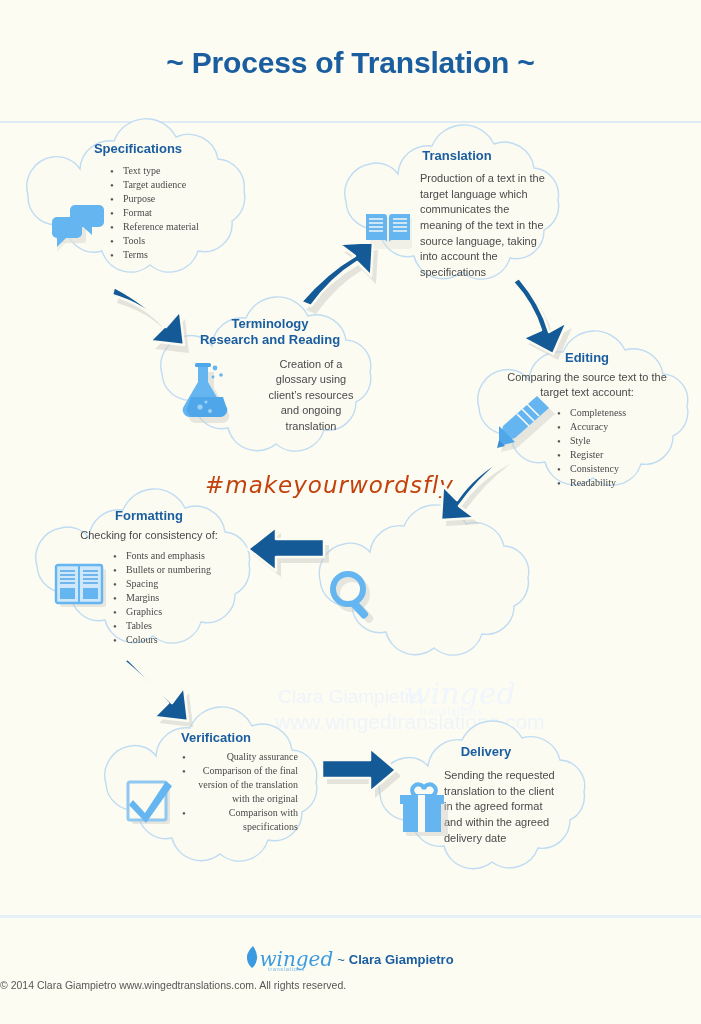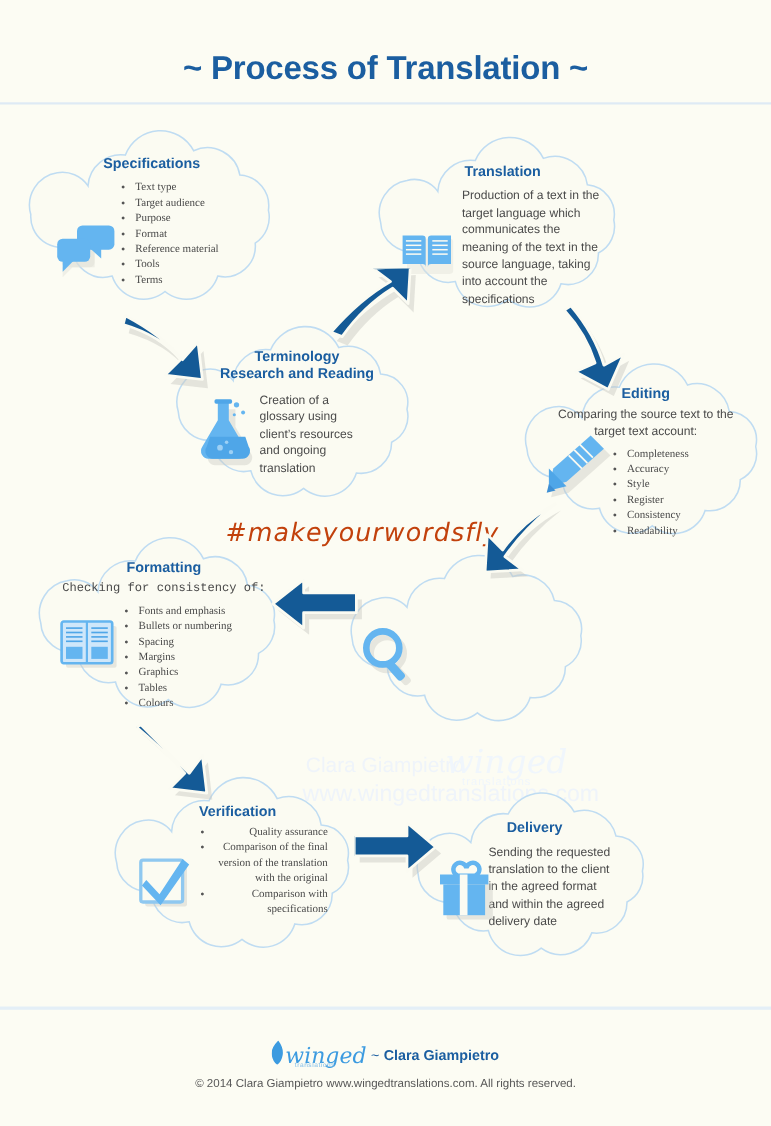--- a/index.html
+++ b/index.html
@@ -11,21 +11,21 @@
     font-family: "Liberation Sans", sans-serif;
     overflow: hidden;
     position: relative;
   }
 
   
   .header {
     position: absolute;
     top: 0; left: 0;
     width: 701px;
-    height: 95px;
+    height: 123px;
     border-bottom: 2px solid #DEEAF4;
   }
   .page-title {
     position: absolute;
     top: 46px;
     width: 701px;
     text-align: center;
     font-size: 30px;
     font-weight: bold;
     color: #1B5EA0;
@@ -166,21 +166,20 @@
   .footer-author {
     font-size: 13px;
     font-weight: bold;
     color: #1B5EA0;
     vertical-align: middle;
   }
   .footer-copy {
     position: absolute;
     top: 979px;
     width: 701px;
-    text-align: center;
     font-size: 10.5px;
     color: #575757;
   }
 </style>
 </head>
 <body>
 
 <div class="header">
   <div class="page-title">~ Process of Translation ~</div>
 </div>
@@ -300,21 +299,21 @@
       <circle cx="22" cy="40" r="1.6" fill="#9DD0F5"></circle>
       <circle cx="31" cy="6" r="2.4" fill="#64B5F0"></circle>
       <circle cx="37" cy="13" r="1.8" fill="#64B5F0"></circle>
       <circle cx="29" cy="15" r="1.4" fill="#64B5F0"></circle>
       <rect x="11" y="1" width="16" height="4" rx="1.5" fill="#4FA6E8"></rect>
     </svg>
   </div>
   <div class="cloud-content" style="left:0; top:16px; width:220px;">
     <div class="cloud-title">Terminology</div>
     <div class="cloud-title">Research and Reading</div>
-    <div class="cloud-para" style="margin-top:8px; margin-left:76px; width:102px;">Creation of a glossary using client’s resources and ongoing translation</div>
+    <div class="cloud-para" style="margin-top:8px; margin-left:100px; width:102px;text-align:center;">Creation of a glossary using client’s resources and ongoing translation</div>
   </div>
 </div>
 
 <div class="cloud" style="left:477px; top:334px; width:220px; height:178px;">
   <svg width="220" height="178" viewBox="0 0 220 178">
     <path d="M52,46 a30,30 0 0 1 34,-28 a34,34 0 0 1 62,-2 a30,30 0 0 1 38,24
              a26,26 0 0 1 24,32 a26,26 0 0 1 -14,30 a28,28 0 0 1 -32,28
              a30,30 0 0 1 -48,14 a30,30 0 0 1 -48,-16 a28,28 0 0 1 -34,-28
              a28,28 0 0 1 -32,-26 a30,30 0 0 1 24,-38 a26,26 0 0 1 26,10 Z" fill="#FBFBF2" stroke="#BFDCF2" stroke-width="1.4"></path>
   </svg>
@@ -405,21 +404,21 @@
           <line x1="28" y1="11" x2="43" y2="11"></line>
         <line x1="28" y1="15" x2="43" y2="15"></line>
           <line x1="28" y1="19" x2="43" y2="19"></line>
       </g>
       <rect x="5" y="24" width="15" height="11" fill="#64B5F0"></rect>
       <rect x="28" y="24" width="15" height="11" fill="#64B5F0"></rect>
     </svg>
   </div>
   <div class="cloud-content" style="left:0; top:16px; width:228px;">
     <div class="cloud-title">Formatting</div>
-    <div class="cloud-sub" style="margin-top:4px; padding:0 18px;font-family:Liberation Mono, monospace;">Checking for consistency of:</div>
+    <div class="cloud-sub" style="margin-top:4px; padding:0 18px;">Checking for consistency of:</div>
     <ul class="cloud-list" style="margin-top:6px; margin-left:78px;">
       <li>Fonts and emphasis</li>
       <li>Bullets or numbering</li>
       <li>Spacing</li>
       <li>Margins</li>
       <li>Graphics</li>
       <li>Tables</li>
       <li>Colours</li>
     </ul>
   </div>

